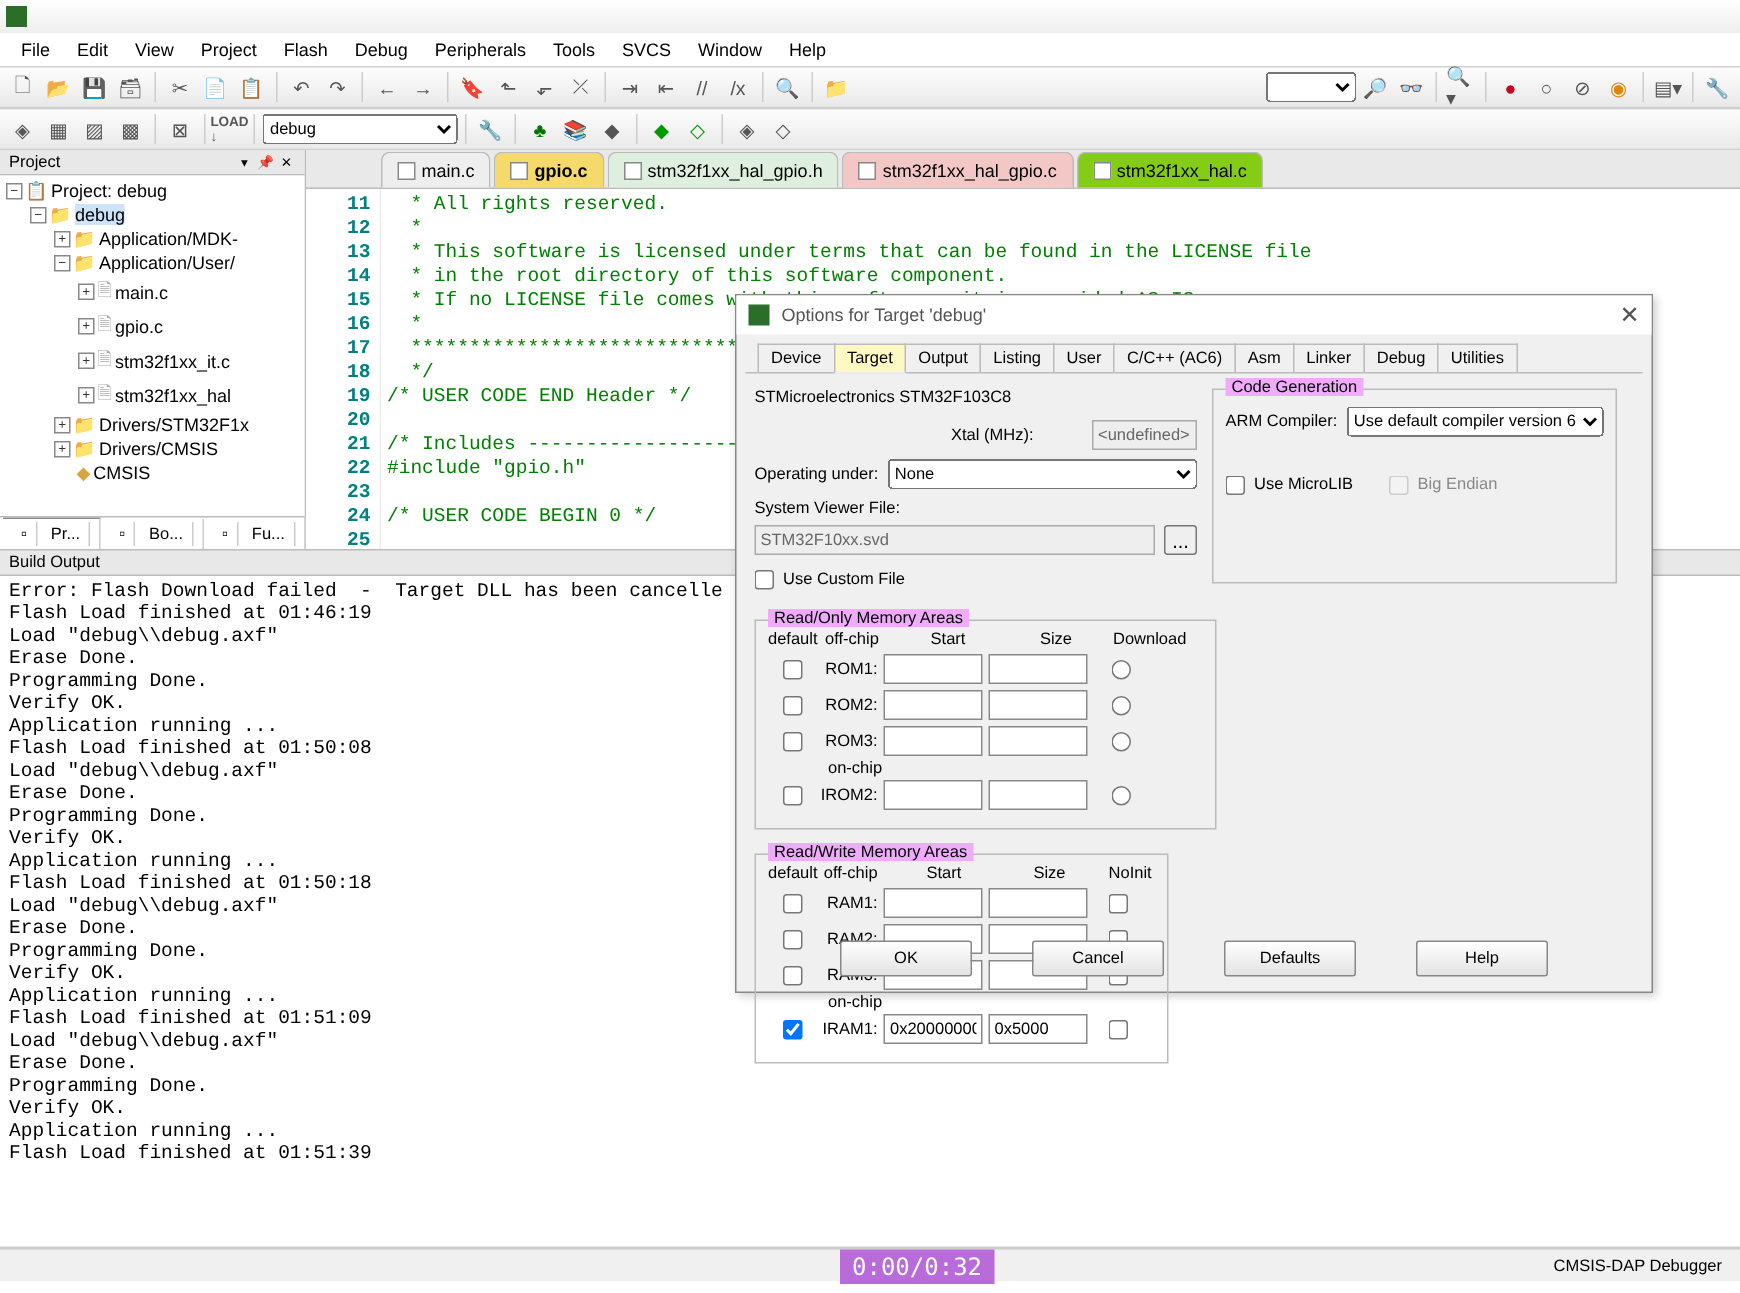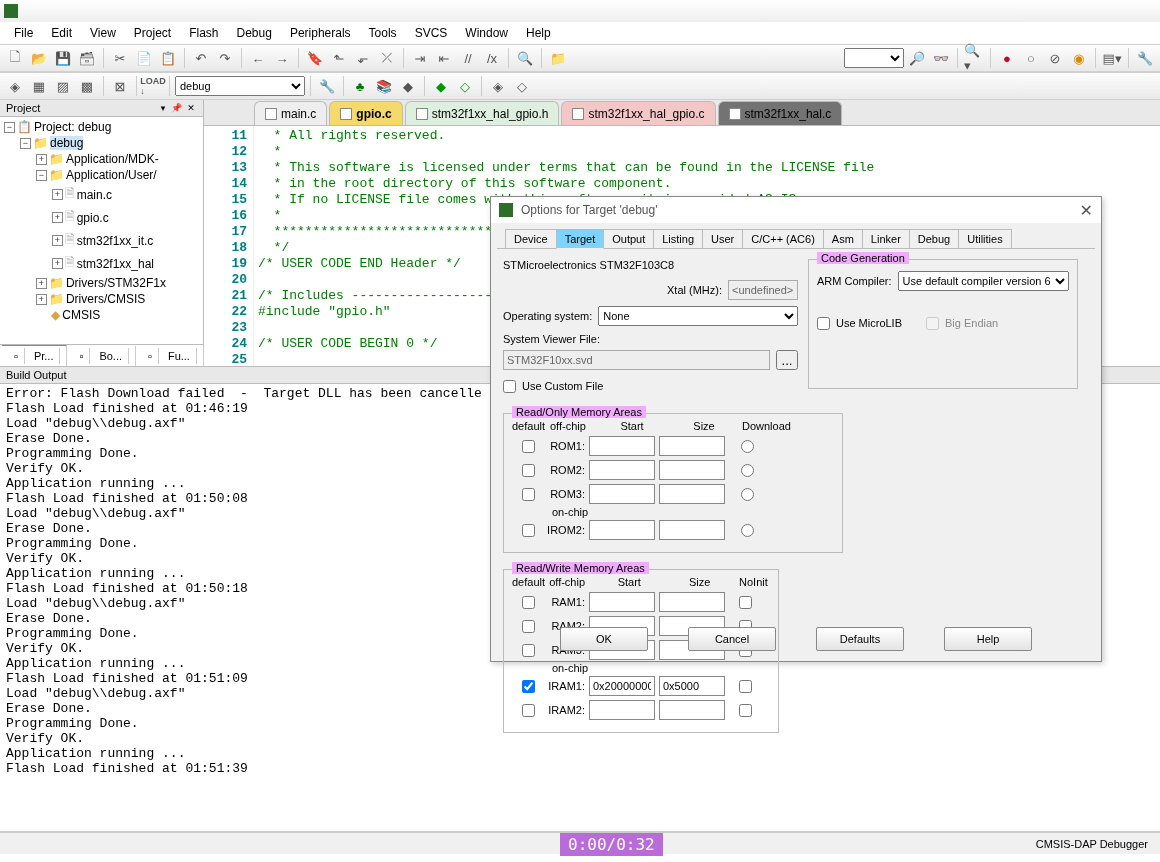--- a/index.html
+++ b/index.html
@@ -28,40 +28,40 @@
 .tab-strip span { padding: 2px 6px; border-right: 1px solid #ccc; display:flex; align-items:center; gap:3px;}
 .tab-strip .active { background:#fff; border-top:1px solid #888; }
 .editor-area { flex: 1; display: flex; flex-direction: column; }
 .editor-tabs { height: 26px; background: #e9e9e9; display: flex; align-items: flex-end; padding-left: 50px; gap: 0; border-bottom:1px solid #bbb; }
 .editor-tab { height: 24px; border: 1px solid #bbb; border-bottom: none; border-radius: 6px 6px 0 0; padding: 2px 10px; display: flex; align-items: center; gap: 4px; font-size: 12px; margin-right: 2px; }
 .editor-tab .file-glyph { width:12px; height:12px; background:#fff; border:1px solid #888; font-size:8px; display:flex; align-items:center; justify-content:center;}
 .tab-gpioc { background: #f6d96b; }
 .tab-mainc { background: #eee; }
 .tab-halh { background: #dfefdf; }
 .tab-halc { background: #f4c7c7; }
-.tab-hal2 { background: #737373; }
+.tab-hal2 { background: #84cc16; }
 .code-view { flex: 1; display: flex; font-family: Consolas, "Courier New", monospace; font-size: 13px; background: #fff; overflow: hidden; }
 .gutter { width: 50px; background: #fff; color: #088; text-align: right; padding: 2px 6px; border-right:1px solid #eee; }
 .gutter div { height: 16px; color:#008080; font-weight:bold; }
 .code { padding: 2px 4px; white-space: pre; }
 .code div { height: 16px; }
 .c-comment { color: #008000; }
 .c-pre { color: #008000; }
 .build-header { background: #e8e8e8; border-top:1px solid #bbb; border-bottom:1px solid #bbb; padding:2px 6px; font-size:11px; }
 .build-output { height: 448px; font-family: Consolas, "Courier New", monospace; font-size: 13px; padding: 2px 6px; overflow: hidden; white-space: pre; background:#fff; border-bottom:1px solid #ccc;}
 .statusbar { height: 22px; background: #f0f0f0; border-top:1px solid #ccc; display:flex; align-items:center; justify-content:flex-end; padding: 0 12px; font-size:11px; position:relative;}
 .time-badge { position:absolute; left:560px; top:0; background:#b96bd9; color:#fff; padding:2px 8px; font-size:16px; font-family: monospace; }
 
 .dialog { position: absolute; left: 490px; top: 196px; width: 612px; height: 466px; background: #f0f0f0; border: 1px solid #888; box-shadow: 2px 2px 6px rgba(0,0,0,.2); }
 .dlg-title { height: 26px; background: #fff; display:flex; align-items:center; padding: 0 8px; font-size:12px; color:#555; justify-content:space-between;}
 .dlg-title .dlg-icon { width:14px; height:14px; background:#2a6e2a; margin-right:8px;}
 .dlg-title .close { font-size:16px; color:#555; }
 .dlg-tabs { display:flex; padding: 6px 8px 0; gap:0; font-size:11px; border-bottom:1px solid #bbb; margin: 0 6px;}
 .dlg-tab { padding: 3px 8px; border:1px solid #bbb; border-bottom:none; background:#f0f0f0; margin-right:-1px; cursor:default;}
-.dlg-tab.active { background:#7dd3fc; position:relative; z-index:2; border-bottom:1px solid #f0f0f0; margin-bottom:-1px; font-weight:normal;text-align:center;}
+.dlg-tab.active { background:#fef9c3; position:relative; z-index:2; border-bottom:1px solid #f0f0f0; margin-bottom:-1px; font-weight:normal;text-align:center;}
 .dlg-body { padding: 10px 12px; display:flex; gap: 10px; flex-wrap: wrap; }
 .fieldset { border:1px solid #bbb; padding: 6px 8px 10px; font-size:11px; position:relative; }
 .fieldset > .legend { position:absolute; top:-8px; left:8px; background:#f0abfc; padding:0 4px; }
 .row { display:flex; align-items:center; gap:6px; margin-top:4px; height:22px; }
 .row label { font-size:11px; }
 .row input[type=text] { height:20px; font-size:11px; border:1px solid #888; padding:0 3px; background:#fff;}
 .row input[disabled] { background:#eee; color:#666; border:1px solid #aaa;}
 .row select { height:20px; font-size:11px; }
 .mem-table { font-size:11px; }
 .mem-table .hdr { display:flex; gap:4px; padding-bottom:2px;}
@@ -350,24 +350,24 @@
       <div class="dlg-tab">Linker</div>
       <div class="dlg-tab">Debug</div>
       <div class="dlg-tab">Utilities</div>
     </div>
   <div class="dlg-body">
 
     <div style="width:295px">
       <div style="font-size:11px;margin-bottom:8px">STMicroelectronics STM32F103C8</div>
       <div class="row" style="justify-content:flex-end">
         <label>Xtal (MHz):</label>
-        <input type="text" disabled="" style="width: 70px;" value="&lt;undefined&gt;">
+        <input type="text" disabled="" style="width: 70px; margin-left: 33px;" value="&lt;undefined&gt;">
       </div>
       <div class="row">
-        <label>Operating system:</label>
+        <label>Operating under:</label>
         <select style="flex:1"><option>None</option></select>
       </div>
       <div style="margin-top:6px;font-size:11px">System Viewer File:</div>
       <div class="row">
         <input type="text" disabled="" style="flex: 1 1 0%;" value="STM32F10xx.svd">
         <button style="width:22px;height:20px">...</button>
       </div>
       <div class="row">
         <input type="checkbox" style="">
         <label>Use Custom File</label>
@@ -382,21 +382,21 @@
       </div>
       <div class="row" style="margin-top:20px">
         <input type="checkbox" style="">
         <label>Use MicroLIB</label>
         <span style="width:12px"></span>
         <input type="checkbox" disabled="" style="">
         <label style="color:#888">Big Endian</label>
       </div>
     </div>
 
-    <div class="fieldset mem-table" style="width:340px;margin-top:6px">
+    <div class="fieldset mem-table" style="width:308px;margin-top:6px">
       <div class="legend">Read/Only Memory Areas</div>
       <div class="hdr">
         <span style="width:34px">default</span>
         <span style="width:44px">off-chip</span>
         <span style="width:68px;text-align:center">Start</span>
         <span style="width:68px;text-align:center">Size</span>
         <span style="width:40px;text-align:center">Download</span>
       </div>
       <div id="ro-rows">
           <div class="mrow">
@@ -463,27 +463,20 @@
             <input type="checkbox" style="margin-left: 10px;">
           </div>
           <div style="font-size: 11px; padding-left: 40px;">on-chip</div>
           <div class="mrow">
             <input type="checkbox" checked="" style="margin-left: 10px;">
             <span class="lbl">IRAM1:</span>
             <input type="text" value="0x20000000" style="">
             <input type="text" value="0x5000" style="">
             <input type="checkbox" style="margin-left: 10px;">
           </div>
-          <div class="mrow">
-            <input type="checkbox" style="margin-left: 10px;">
-            <span class="lbl">IRAM2:</span>
-            <input type="text" style="">
-            <input type="text" style="">
-            <input type="checkbox" style="margin-left: 10px;">
-          </div>
         </div>
     </div>
   </div>
   <div class="dlg-buttons" id="dlgbtns">
       <button>OK</button>
       <button>Cancel</button>
       <button>Defaults</button>
       <button>Help</button>
     </div>
 </div>

